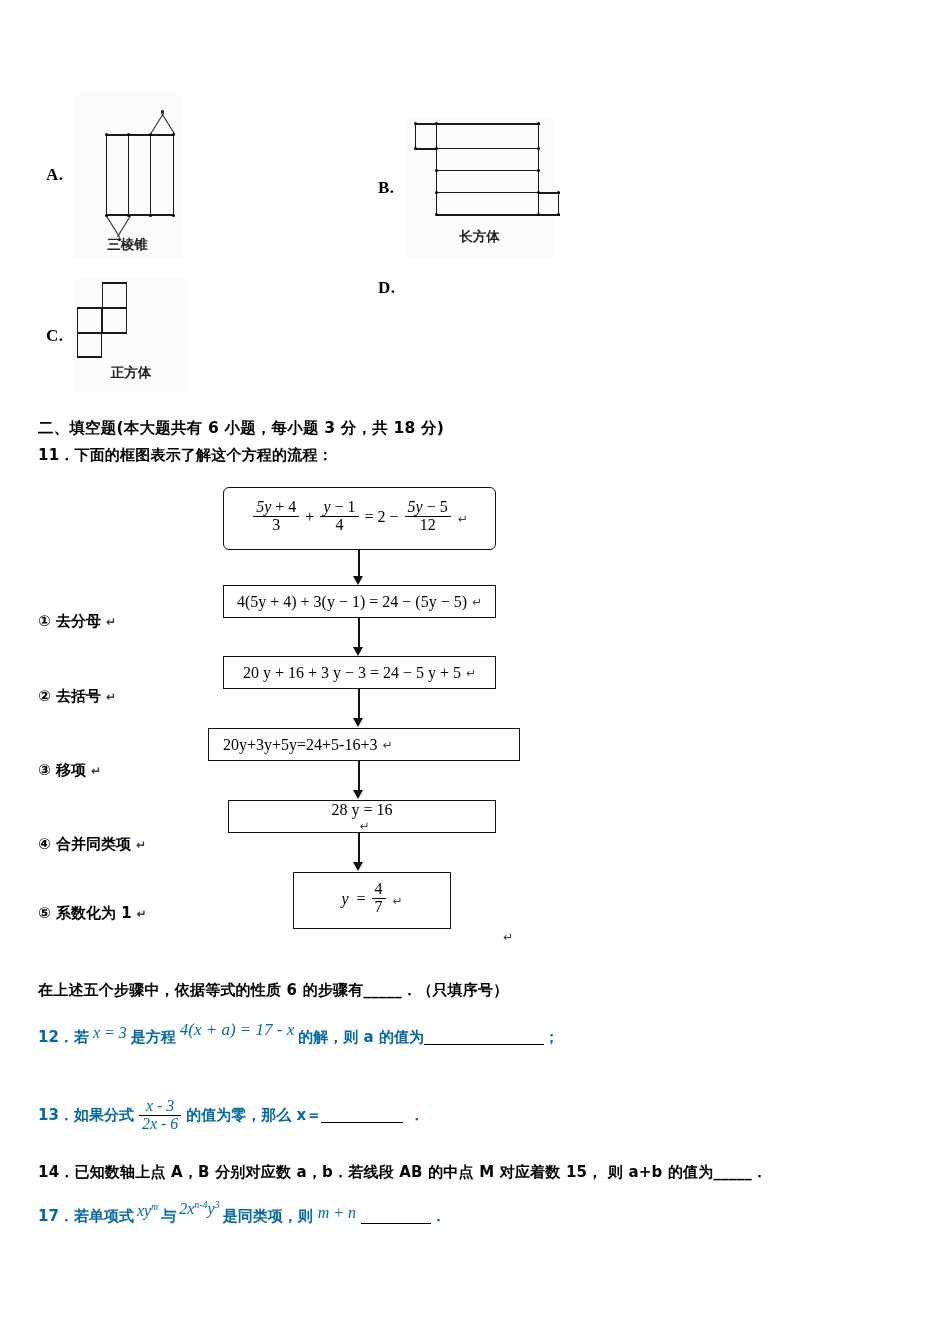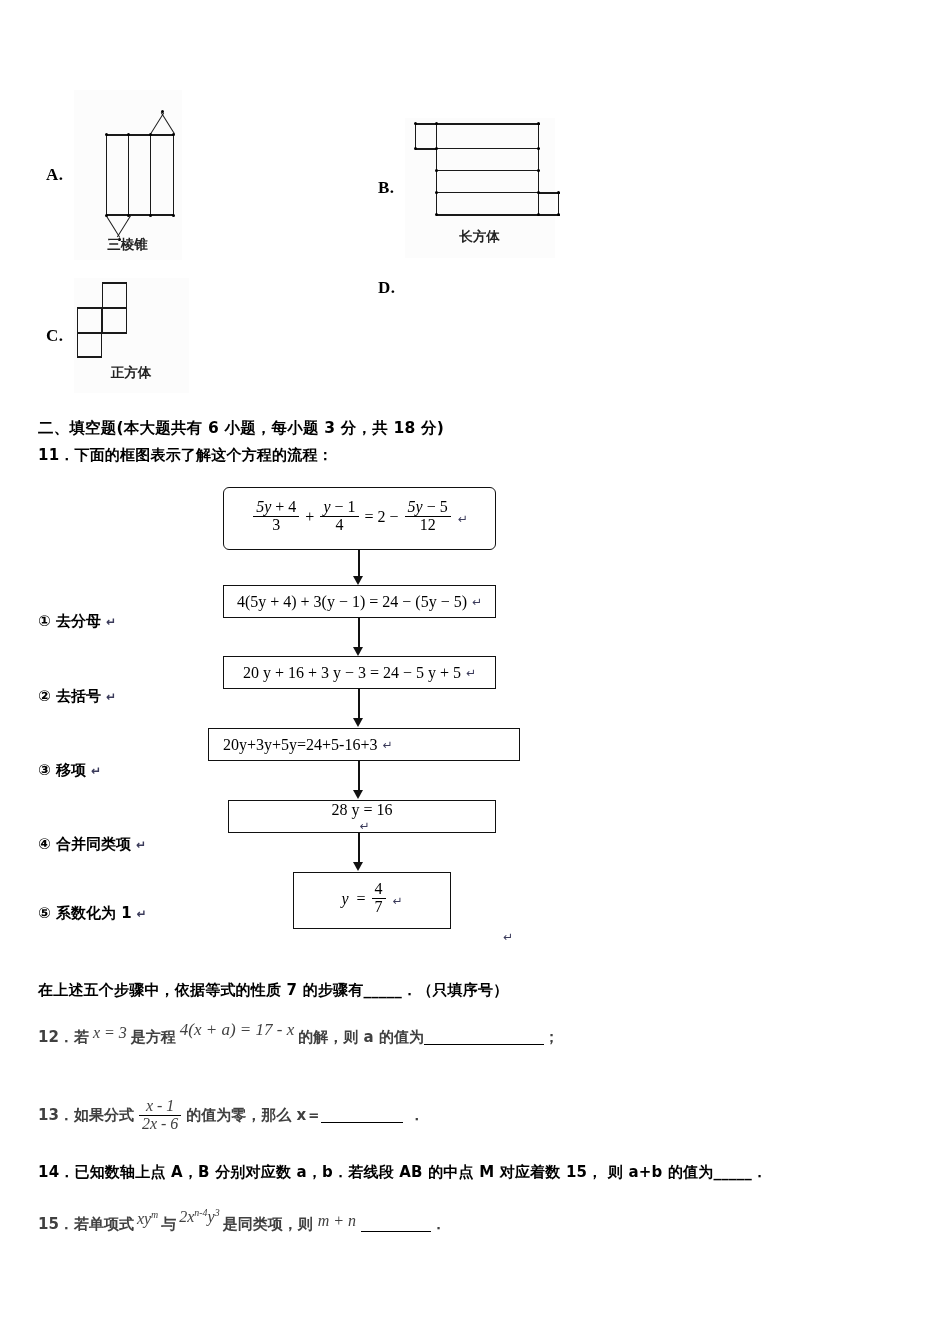--- a/index.html
+++ b/index.html
@@ -84,21 +84,21 @@
     font-weight: bold;
     color: #000;
     white-space: nowrap;
     letter-spacing: 0.2px;
   }
   .q-line {
     position: absolute;
     font-family: "DejaVu Sans", "Liberation Sans", sans-serif;
     font-size: 15px;
     font-weight: bold;
-    color: #404040;
+    color: #0369a1;
     white-space: nowrap;
     display: flex;
     align-items: center;
     text-align: right;
   }
   .math {
     font-family: "Liberation Serif", "DejaVu Serif", serif;
     font-style: italic;
     font-weight: normal;
     font-size: 16px;
@@ -387,52 +387,52 @@
     <div class="step" style="left:38px; top:355px;">
       <span>④</span>
       <span>合并同类项</span><span class="pilcrow">↵</span>
     </div>
     <div class="step" style="left:38px; top:424px;">
       <span>⑤</span>
       <span>系数化为 1</span><span class="pilcrow">↵</span>
     </div>
   </div>
 
-  <div class="textline" style="left:38px; top:981px; font-size:15px;">在上述五个步骤中，依据等式的性质 7 的步骤有_____．（只填序号）</div>
+  <div class="textline" style="left:38px; top:981px; font-size:15px;">在上述五个步骤中，依据等式的性质 6 的步骤有_____．（只填序号）</div>
 
   <div class="q-line" style="left:38px; top:1027px;">
     <span>12．</span>
     <span>若</span>
     <span class="math" style="margin:0 4px; position:relative; top:-4px;">x = 3</span>
     <span>是方程</span>
     <span class="math" style="margin:0 4px; position:relative; top:-7px; font-size:17px;">4(x + a) = 17 - x</span>
     <span>的解，则 a 的值为</span>
     <span class="blank" style="width:120px;"></span>
     <span>；</span>
   </div>
 
   <div class="q-line" style="left:38px; top:1098px;">
     <span>13．</span>
     <span>如果分式</span>
     <span class="frac" style="margin:0 5px; top:0;">
-      <span class="num" style="font-style:italic;">x - 1</span>
+      <span class="num" style="font-style:italic;">x - 3</span>
       <span class="bar"></span>
       <span class="den" style="font-style:italic;">2x - 6</span>
     </span>
     <span>的值为零，那么 x＝</span>
     <span class="blank" style="width:82px;"></span>
     <span style="margin-left:6px;">．</span>
   </div>
 
   <div class="textline" style="left:38px; top:1163px; font-size:15px;">14．已知数轴上点 A，B 分别对应数 a，b．若线段 AB 的中点 M 对应着数 15， 则 a+b 的值为_____．</div>
 
   <div class="q-line" style="left:38px; top:1207px;">
-    <span>15．</span>
+    <span>17．</span>
     <span>若单项式</span>
-    <span class="math" style="margin:8px 3px; position:relative; top:-6px;"><span>xy</span><sup class="ex">m</sup></span>
+    <span class="math" style="margin:0 3px; position:relative; top:-6px;"><span>xy</span><sup class="ex">m</sup></span>
     <span>与</span>
     <span class="math" style="margin:0 3px; position:relative; top:-8px;"><span>2x</span><sup class="ex">n-4</sup><span>y</span><sup class="ex">3</sup></span>
     <span>是同类项，则</span>
     <span class="math" style="margin:0 5px; position:relative; top:-4px;">m + n</span>
     <span class="blank" style="width:70px;"></span>
     <span>．</span>
   </div>
 
 </div>
 

